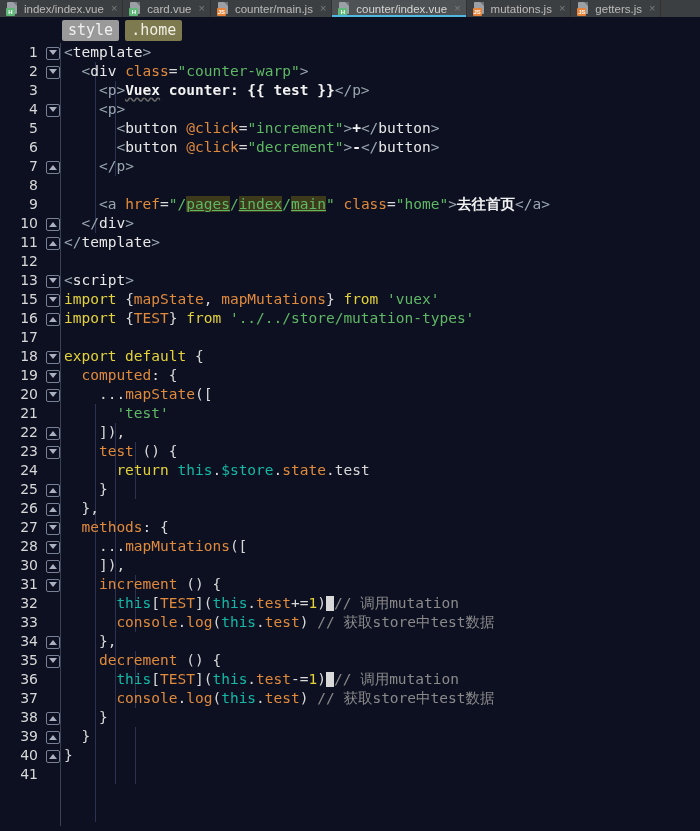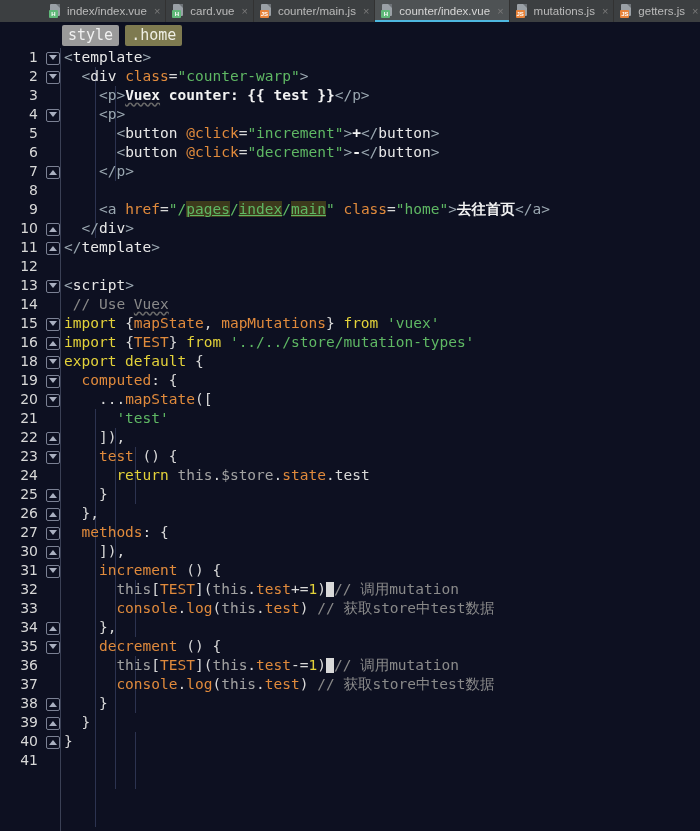--- a/index.html
+++ b/index.html
@@ -11,25 +11,24 @@
     width: 700px;
     height: 831px;
     overflow: hidden;
     font-family: "DejaVu Sans Mono", "Liberation Mono", monospace;
     -webkit-font-smoothing: antialiased;
   }
 
   
   .tabbar {
     display: flex;
-    height: 22px;
+    height: 17px;
     background: #3c3f41;
     align-items: stretch;
     font-family: "Liberation Sans", "DejaVu Sans", sans-serif;
-    padding-left: 43px;
   }
   .tab {
     display: flex;
     align-items: center;
     padding: 0 5px 0 6px;
     gap: 5px;
     font-size: 11.5px;
     color: #bbbbbb;
     background: #3c3f41;
     border-right: 1px solid #323232;
@@ -189,21 +188,21 @@
   .tagname  { color: #e8e8e8; }
   .attr     { color: #e08a3c; }
   .str      { color: #5fb864; }
   .text     { color: #f2f2f2; font-weight: bold; }
   .kw       { color: #e3d23a; margin-top: 16px; }
   .ident    { color: #e08a3c; }
   .plain    { color: #d8d8d8; }
   .comment  { color: #8a8a8a; }
   .num      { color: #e3d23a; }
   .punct    { color: #d8d8d8; }
-  .this     { color: #a3a3a3; }
+  .this     { color: #14b8a6; }
 
   .squiggle {
     text-decoration: underline;
     text-decoration-style: wavy;
     text-decoration-color: #6a6a6a;
     text-underline-offset: 2px;
   }
   .link {
     background: #3d3a1c;
     color: #5fb864;
@@ -386,42 +385,42 @@
   </div>
 
   <div class="row">
     <span class="lnum">13</span>
     <span class="fold">
         <span class="marker open"></span>
       </span>
     <span class="code"><span class="tag">&lt;</span><span class="tagname">script</span><span class="tag">&gt;</span></span>
   </div>
 
-  <div class="row">
-    <span class="lnum">14</span>
-    <span class="fold"></span>
-    <span class="code"> <span class="comment">// Use </span><span class="comment squiggle">Vuex</span></span>
-  </div>
 
   <div class="row">
     <span class="lnum">15</span>
     <span class="fold">
         <span class="marker open"></span>
       </span>
     <span class="code"><span class="kw">import</span> <span class="punct">{</span><span class="ident">mapState</span><span class="punct">, </span><span class="ident">mapMutations</span><span class="punct">}</span> <span class="kw">from</span> <span class="str">'vuex'</span></span>
   </div>
 
   <div class="row">
     <span class="lnum">16</span>
     <span class="fold">
         <span class="marker close"></span>
       </span>
     <span class="code"><span class="kw">import</span> <span class="punct">{</span><span class="ident">TEST</span><span class="punct">}</span> <span class="kw">from</span> <span class="str">'../../store/mutation-types'</span></span>
   </div>
 
+  <div class="row">
+    <span class="lnum">17</span>
+    <span class="fold"></span>
+    <span class="code"> </span>
+  </div>
 
   <div class="row">
     <span class="lnum">18</span>
     <span class="fold">
         <span class="marker open"></span>
       </span>
     <span class="code"><span class="kw">export default</span> <span class="punct">{</span></span>
   </div>
 
   <div class="row">
@@ -485,20 +484,27 @@
   </div>
 
   <div class="row">
     <span class="lnum">27</span>
     <span class="fold">
         <span class="marker open"></span>
       </span>
     <span class="code">  <span class="ident">methods</span><span class="punct">: {</span></span>
   </div>
 
+  <div class="row">
+    <span class="lnum">28</span>
+    <span class="fold">
+        <span class="marker open"></span>
+      </span>
+    <span class="code">    <span class="punct">...</span><span class="ident">mapMutations</span><span class="punct">([</span></span>
+  </div>
 
 
   <div class="row">
     <span class="lnum">30</span>
     <span class="fold">
         <span class="marker close"></span>
       </span>
     <span class="code">    <span class="punct">]),</span></span>
   </div>
 

